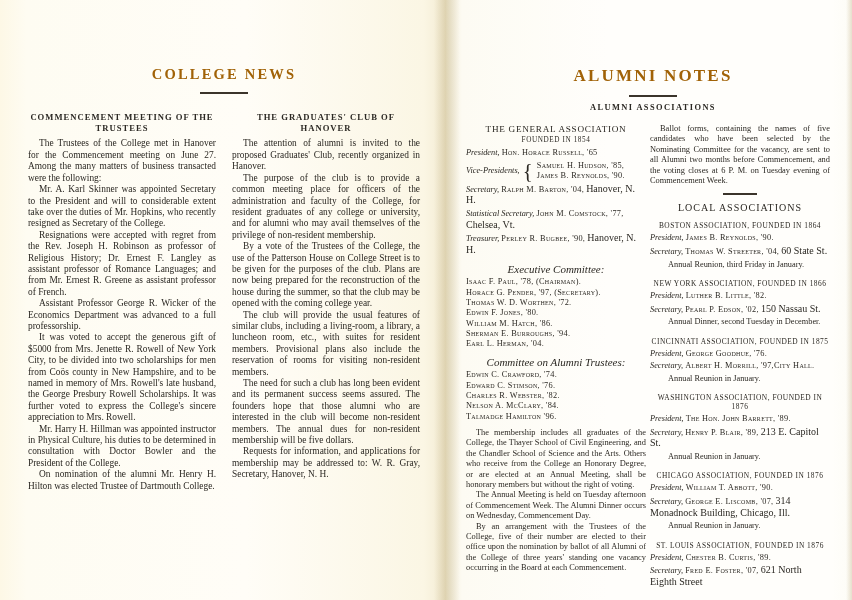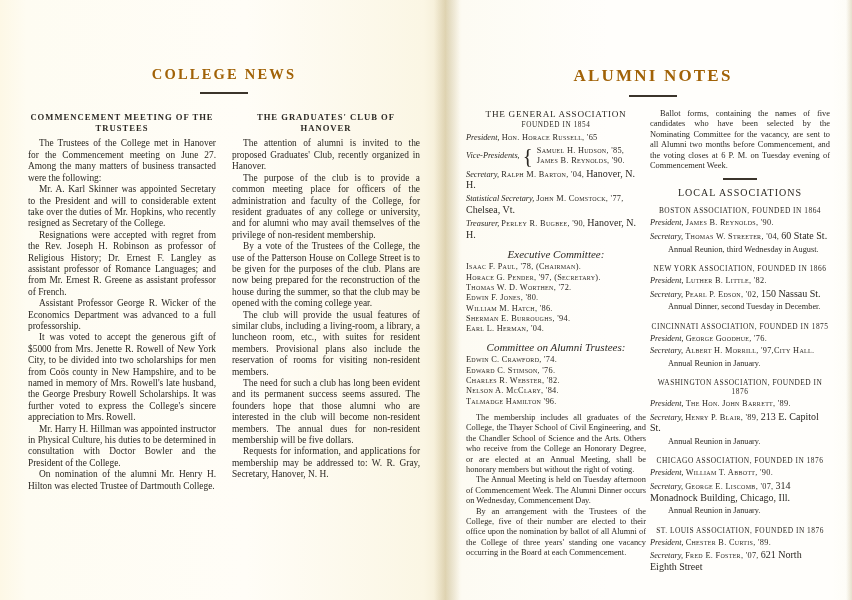--- a/index.html
+++ b/index.html
@@ -257,20 +257,21 @@
     </div>
   </div>
 
   <div class="page page-right"></div>
   <div class="gutter-shadow"></div>
   <div class="edge-right"></div>
 
   <div class="right-inner">
     <div class="masthead right-title">ALUMNI NOTES</div>
     <div class="rule"></div>
+    <div class="sub-head">ALUMNI  ASSOCIATIONS</div>
 
     <div class="rcols">
 
       <div class="rcol">
         <div class="assoc-title">THE GENERAL ASSOCIATION</div>
         <div class="founded sc">FOUNDED IN 1854</div>
 
         <div class="officer">
           <span class="role">President,</span>
           <span class="sc">Hon. Horace Russell, '65</span>
@@ -336,21 +337,21 @@
           <div class="local-title sc">BOSTON ASSOCIATION, FOUNDED IN 1864</div>
           <div class="officer">
             <span class="role">President,</span>
             <span class="sc">James B. Reynolds, '90.</span>
           </div>
           <div class="officer">
             <span class="role">Secretary,</span>
             <span class="sc">Thomas W. Streeter, '04,</span>
             <span class="addr">60 State St.</span>
           </div>
-          <div class="reunion">Annual Reunion, third Wednesday in August.</div>
+          <div class="reunion">Annual Reunion, third Friday in January.</div>
         </div>
 
         <div class="local-block">
           <div class="local-title sc">NEW YORK ASSOCIATION, FOUNDED IN 1866</div>
           <div class="officer">
             <span class="role">President,</span>
             <span class="sc">Luther B. Little, '82.</span>
           </div>
           <div class="officer">
             <span class="role">Secretary,</span>

